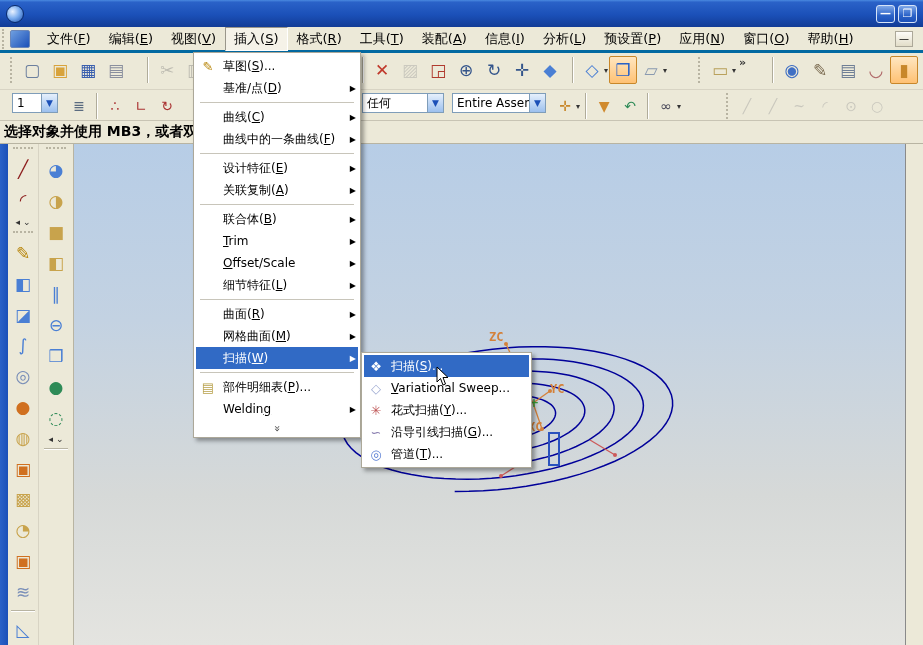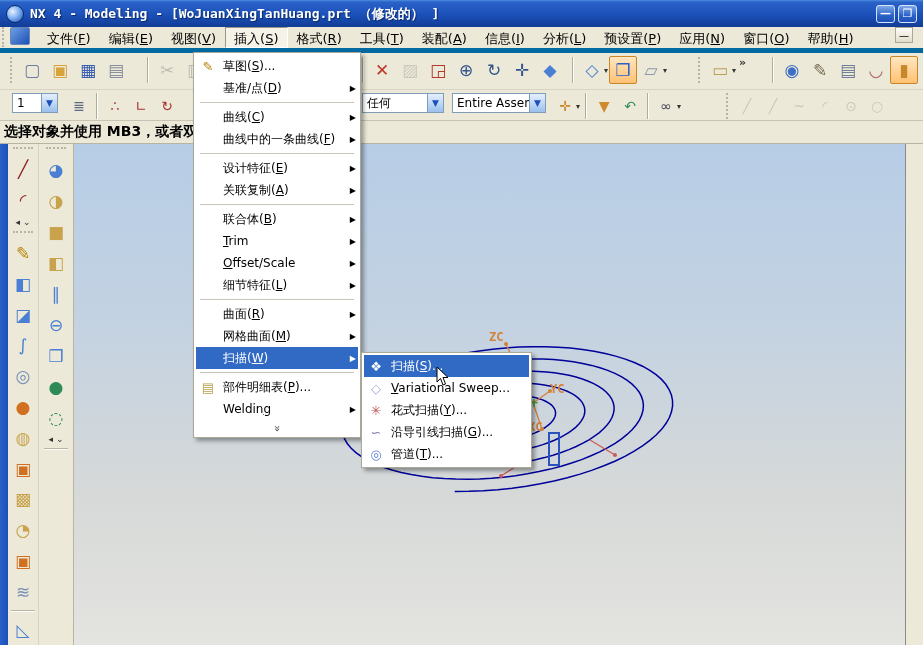--- a/index.html
+++ b/index.html
@@ -12,21 +12,21 @@
     display:flex; align-items:center; padding:0 6px; }
   #title-text { color:#fff; font-family:"DejaVu Sans Mono","Liberation Mono",monospace; font-weight:bold; font-size:13px; margin-left:6px; white-space:nowrap; text-shadow:1px 1px 1px #0a2a6a; }
   #app-logo { width:18px; height:18px; border-radius:50%; background:radial-gradient(circle at 35% 35%,#eaf2ff 0%,#7fb0f0 45%,#1a4fae 100%); border:1px solid #0a2a6a; }
   .win-btn { width:19px; height:18px; margin-left:3px; border-radius:3px; border:1px solid #d6e4f8;
     background:linear-gradient(180deg,#7fa8e8,#2a62c8 60%,#1b50b8); color:#fff; font-size:11px; font-weight:bold;
     display:flex; align-items:center; justify-content:center; line-height:1; }
   #titlebar .spacer { flex:1; }
 
   
   #menubar { position:absolute; left:0; top:27px; width:923px; height:26px; background:#ece9d8;
-    border-bottom:5px solid #0369a1; display:flex; font-size:13px; }
+    border-bottom:3px solid #0369a1; display:flex; align-items:center; font-size:13px; }
   #menubar-grip { width:5px; height:20px; margin:0 3px 0 2px; border-left:2px dotted #b8b4a2; }
   #app-menu-ico { width:20px; height:18px; margin-right:8px; background:linear-gradient(135deg,#6f9fe0,#1b50b8); border-radius:2px; border:1px solid #6a86b8; }
   .menu-item { padding:3px 9px; color:#000; white-space:nowrap; }
   .menu-item.active { background:#f5f2e8; border:1px solid #9a968a; border-bottom-color:#fff; border-right-color:#fff; padding:2px 8px; }
   .menu-item u { text-decoration:underline; }
   #mdi-min { margin-left:auto; margin-right:10px; width:18px; height:16px; background:linear-gradient(#fdfcf8,#e2ddc8); border:1px solid #aca899; font-size:10px; display:flex; align-items:center; justify-content:center; }
 
   
   .toolbar { position:absolute; left:0; width:923px; background:#ece9d8; }
   #tb1 { top:53px; height:37px; border-bottom:1px solid #d8d4c4; }
@@ -86,21 +86,20 @@
   
   #cursor { position:absolute; left:436px; top:366px; z-index:99; }
 </style>
 </head>
 <body>
 
 <div id="window">
 
   <div id="titlebar">
     <div id="app-logo"></div>
-    <div id="title-text">NX 4 - Modeling - [WoJuanXingTanHuang.prt （修改的） ]</div>
     <div class="spacer"></div>
     <div class="win-btn">—</div>
     <div class="win-btn">❐</div>
   </div>
 
   <div id="menubar">
     <div id="menubar-grip"></div>
     <div id="app-menu-ico"></div>
 
     <div class="menu-item">文件(<u>F</u>)</div>

